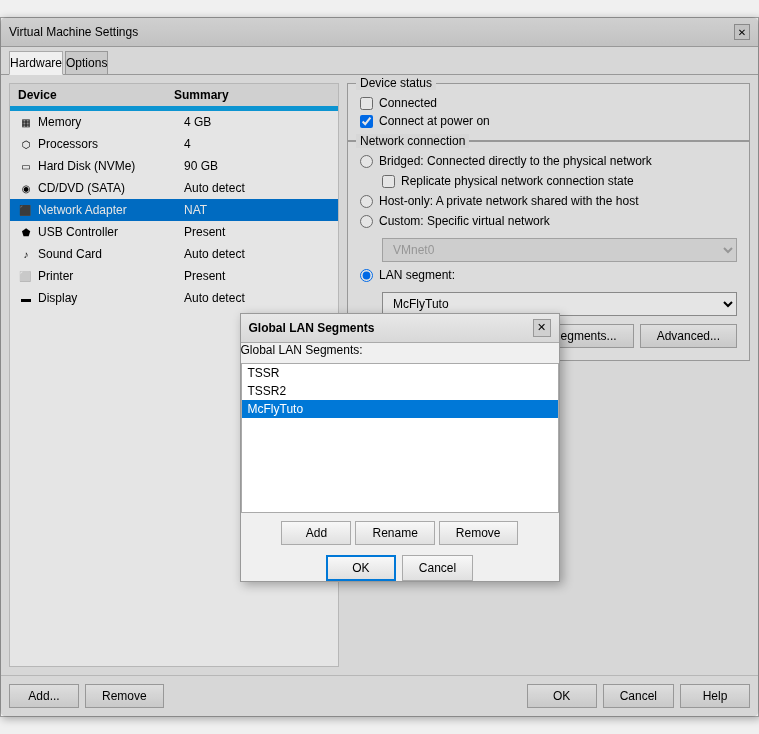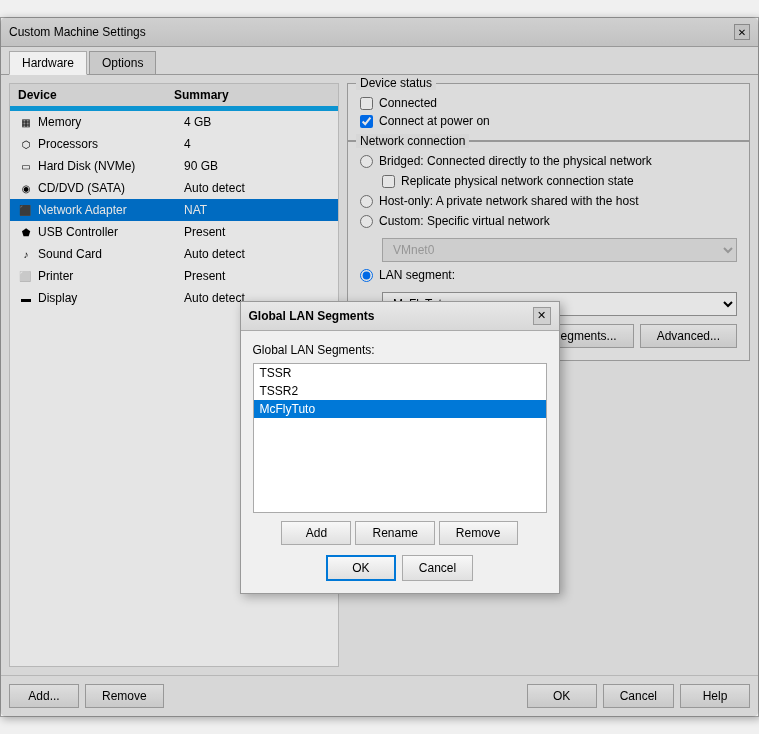--- a/index.html
+++ b/index.html
@@ -42,21 +42,21 @@
       justify-content: center;
       font-size: 10px;
     }
     .tab-bar {
       display: flex;
       padding: 4px 8px 0;
       background: #f0f0f0;
       border-bottom: 1px solid #aaa;
     }
     .tab {
-      padding: 4px 12px;
+      padding: 4px 0;
       border: 1px solid #aaa;
       border-bottom: none;
       background: #e0e0e0;
       cursor: pointer;
       margin-right: 2px;
       font-size: 12px;
     }
     .tab.active {
       background: #f0f0f0;
       border-bottom: 1px solid #f0f0f0;
@@ -207,21 +207,21 @@
     .dialog-close-btn {
       width: 18px; height: 18px;
       border: 1px solid #999;
       background: #d0d0d0;
       cursor: pointer;
       display: flex;
       align-items: center;
       justify-content: center;
       font-size: 11px;
     }
-    .dialog-body { padding: 12px; }
+    .dialog-body { }
     .dialog-label { margin-bottom: 6px; font-size: 12px; }
     .dialog-listbox {
       width: 100%;
       height: 150px;
       border: 1px solid #aaa;
       background: #fff;
       overflow-y: auto;
       margin-bottom: 8px;
     }
     .dialog-list-item {
@@ -245,21 +245,21 @@
       position: relative;
     }
   </style>
 </head>
 <body>
 
 <div class="window-wrapper">
   <div class="window">
 
     <div class="title-bar">
-      <span class="title-bar-title">Custom Machine Settings</span>
+      <span class="title-bar-title">Virtual Machine Settings</span>
       <div class="title-bar-close">✕</div>
     </div>
 
     <div class="tab-bar">
       <div class="tab active">Hardware</div>
       <div class="tab">Options</div>
     </div>
 
     <div class="content-area">
 

